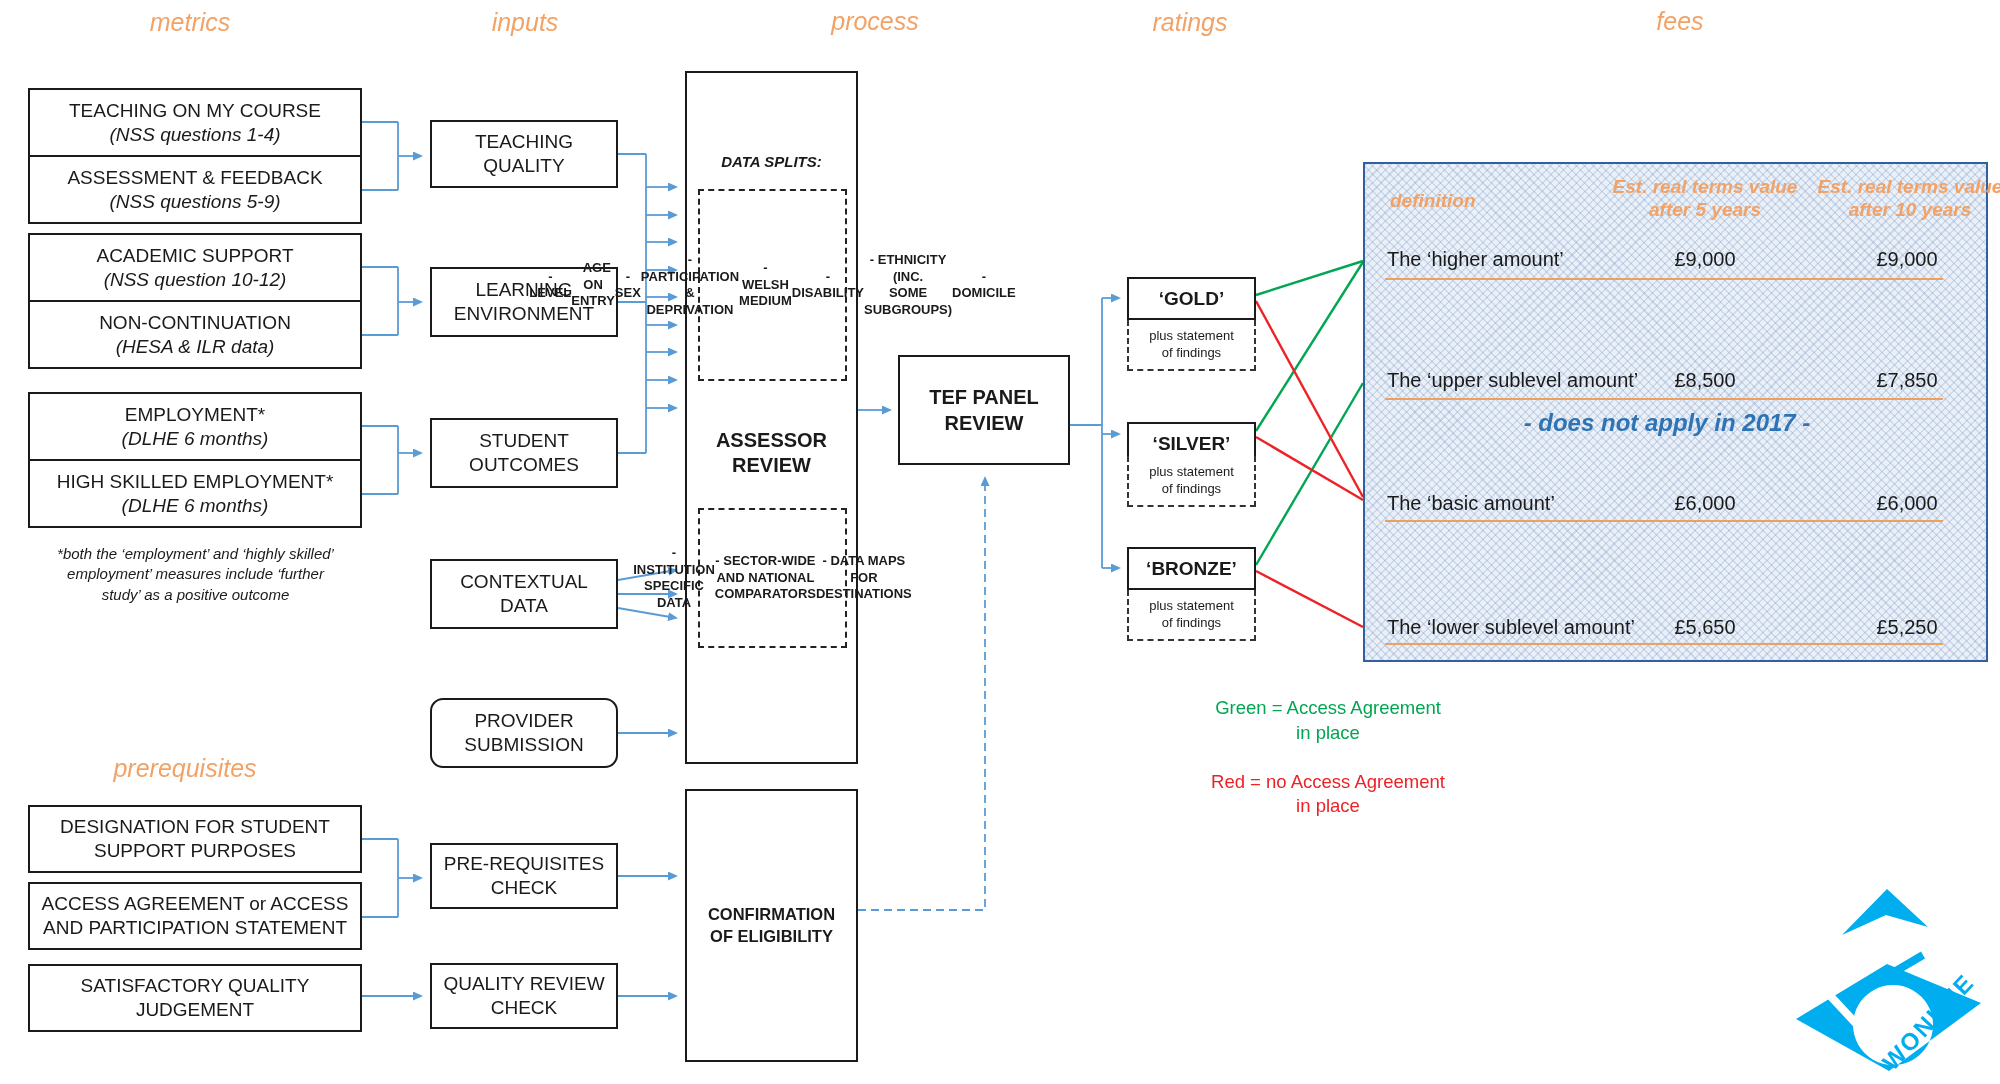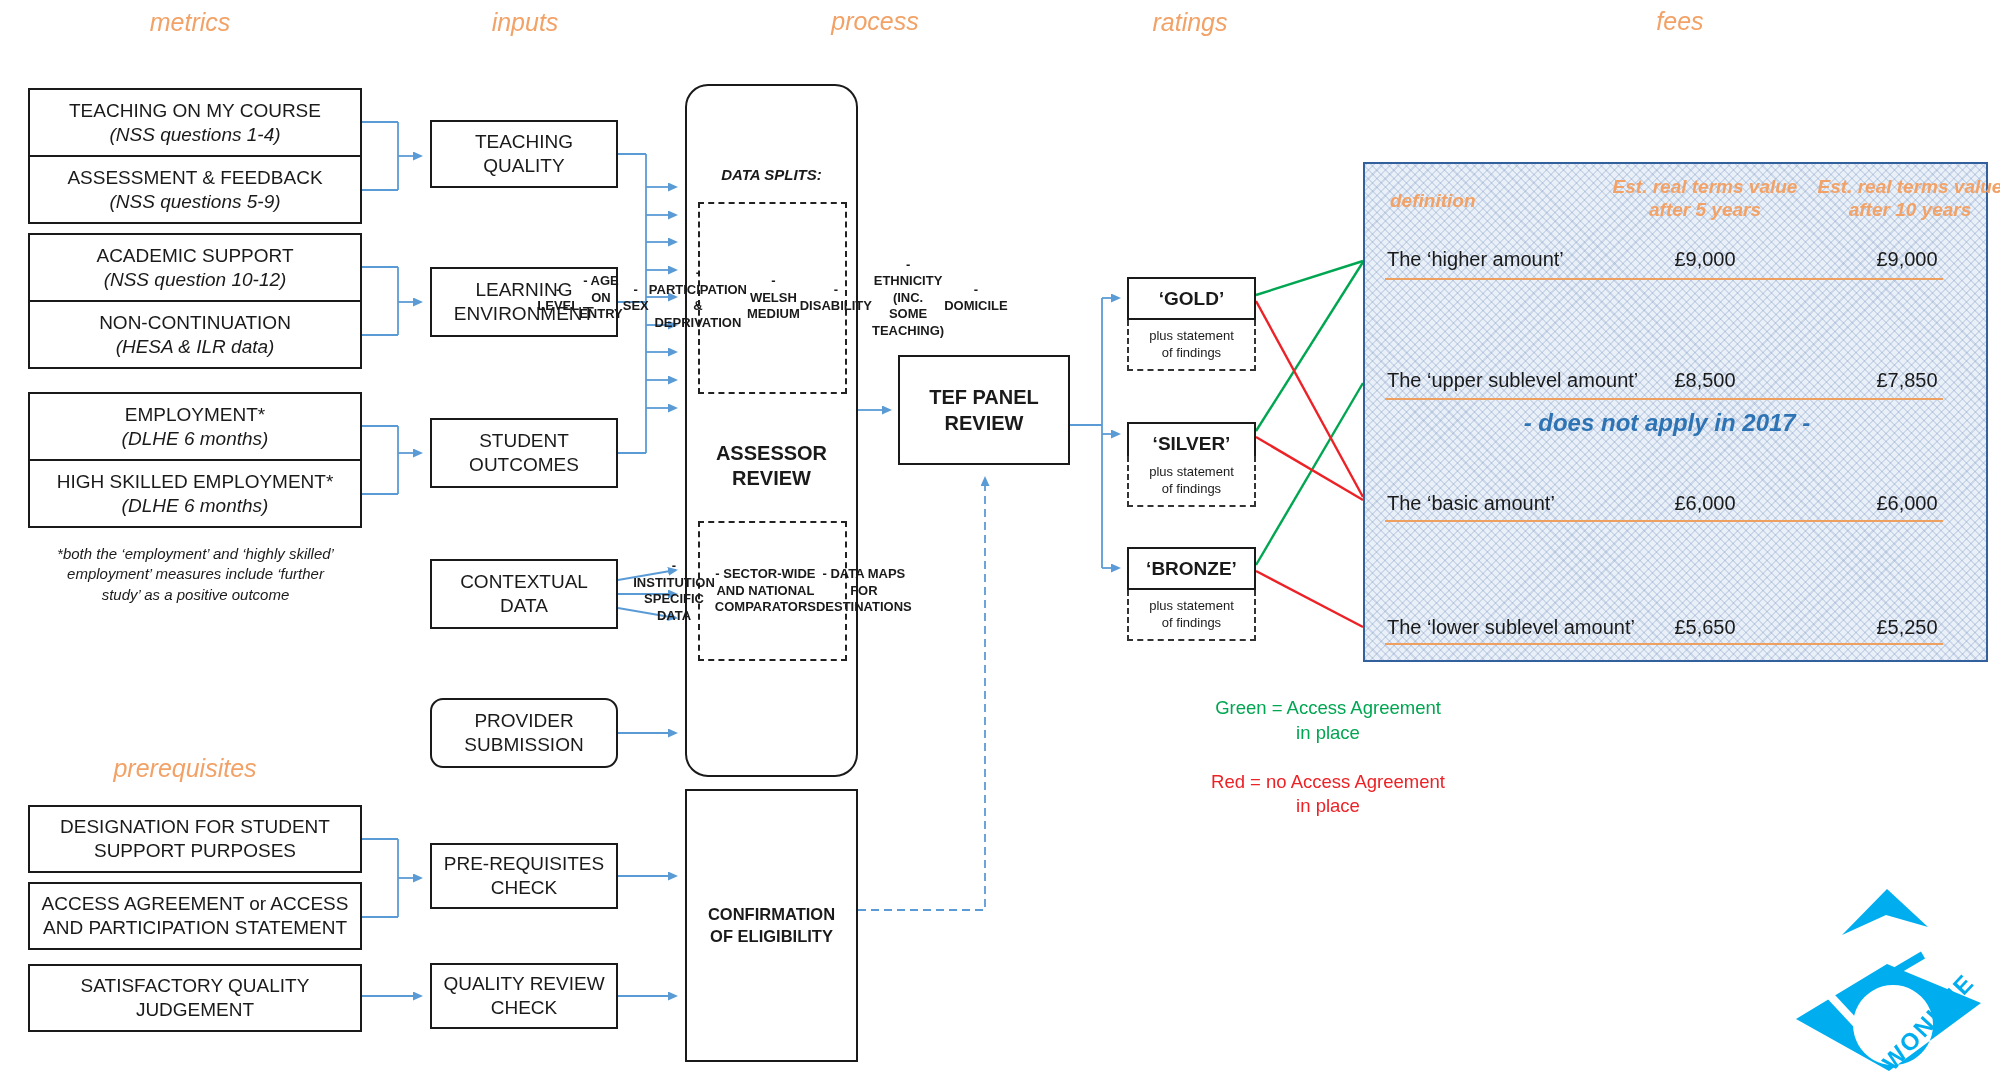--- a/index.html
+++ b/index.html
@@ -194,32 +194,32 @@
 OUTCOMES</div>
   <div class="box lbl19 prelb" style="left:430px; top:559px; width:188px; height:70px;">CONTEXTUAL
 DATA</div>
   <div class="box lbl19 prelb" style="left:430px; top:698px; width:188px; height:70px;border-radius:13px;">PROVIDER
 SUBMISSION</div>
   <div class="box lbl19 prelb" style="left:430px; top:843px; width:188px; height:66px;">PRE-REQUISITES
 CHECK</div>
   <div class="box lbl19 prelb" style="left:430px; top:963px; width:188px; height:66px;">QUALITY REVIEW
 CHECK</div>
 
-  <div class="box" style="left:685px; top:84px; width:173px; height:693px; justify-content:flex-start;border-radius:23px;">
+  <div class="box" style="left:685px; top:71px; width:173px; height:693px; justify-content:flex-start;">
     <div style="position:absolute; top:80px; width:100%; text-align:center; font-style:italic; font-weight:600; font-size:15px;">DATA SPLITS:</div>
     <div class="innerdash" style="left:11px; top:116px; width:149px; height:192px;">
       <div class="splititem">- LEVEL</div>
       <div class="splititem">- AGE ON ENTRY</div>
       <div class="splititem">- SEX</div>
       <div class="splititem">- PARTICIPATION &amp;
 DEPRIVATION</div>
       <div class="splititem">- WELSH MEDIUM</div>
       <div class="splititem">- DISABILITY</div>
       <div class="splititem">- ETHNICITY (INC.
-SOME TEACHING)</div>
+SOME SUBGROUPS)</div>
       <div class="splititem">- DOMICILE</div>
     </div>
     <div class="prelb" style="position:absolute; top:355px; width:100%; text-align:center; font-weight:700; font-size:20px; line-height:1.25;">ASSESSOR
 REVIEW</div>
     <div class="innerdash" style="left:11px; top:435px; width:149px; height:140px;">
       <div class="splititem">- INSTITUTION
 SPECIFIC DATA</div>
       <div class="splititem">- SECTOR-WIDE
 AND NATIONAL
 COMPARATORS</div>

